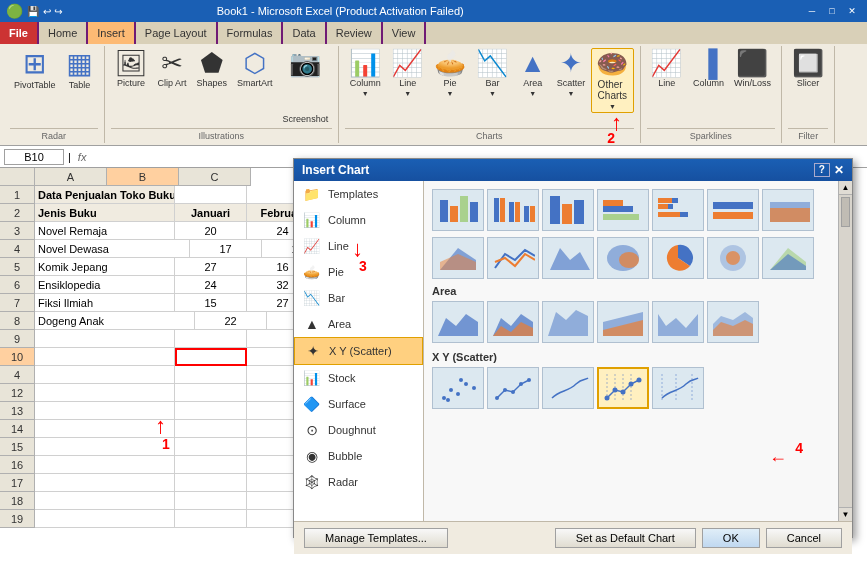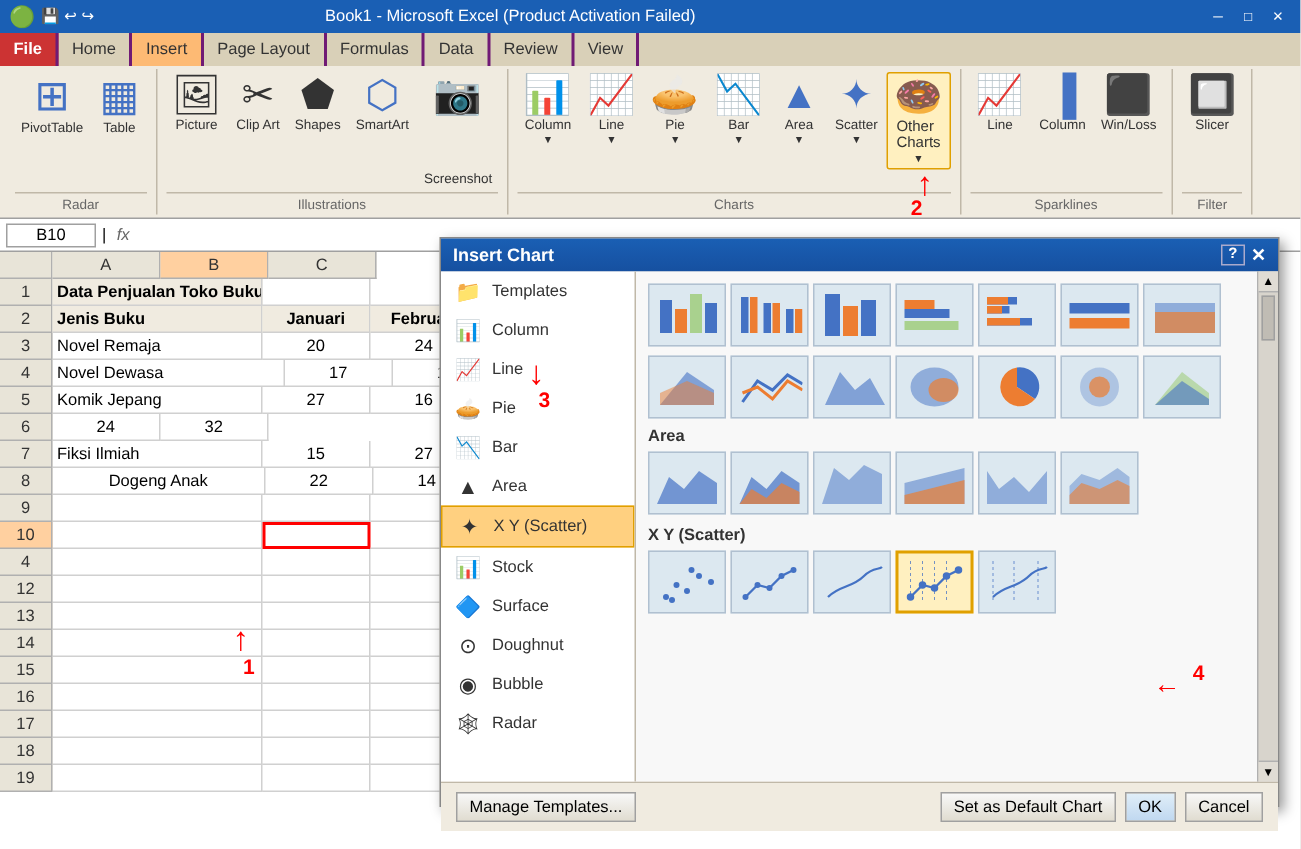--- a/index.html
+++ b/index.html
@@ -122,21 +122,21 @@
       width: 52px; height: 42px; background: #dce8f0; border: 1px solid #b0c0d0;
       cursor: pointer; display: flex; align-items: center; justify-content: center;
       font-size: 18px;
     }
     .chart-thumb.selected { border: 2px solid #e0a000; background: #fff0c0; }
 
     
     .dialog-footer { display: flex; justify-content: space-between; padding: 6px 10px; border-top: 1px solid #c0b8a8; background: #f0ebe0; }
     .dialog-footer-right { display: flex; gap: 6px; }
     .dlg-btn {
-      padding: 3px 8px; font-size: 11px; cursor: pointer;
+      padding: 3px 20px; font-size: 11px; cursor: pointer;
       background: linear-gradient(to bottom, #f8f8f8, #e0dcd0);
       border: 1px solid #a0a0a0;
     }
     .dlg-btn.ok-btn { background: linear-gradient(to bottom, #e0eef8, #c0d8f0); }
     .icon-col { font-size: 20px; color: #4472c4; }
 
     
     .dialog-scrollbar { width: 14px; background: #d8d4cc; display: flex; flex-direction: column; border-left: 1px solid #b0b0b0; }
     .scroll-top-btn { height: 14px; background: #e0dcd4; border-bottom: 1px solid #b0b0b0; display: flex; align-items: center; justify-content: center; font-size: 8px; cursor: pointer; }
     .scroll-bottom-btn { height: 14px; background: #e0dcd4; border-top: 1px solid #b0b0b0; display: flex; align-items: center; justify-content: center; font-size: 8px; cursor: pointer; }
@@ -359,32 +359,33 @@
           <div class="cell cell-center">15</div>
         </div>
 
         <div class="grid-row">
           <div class="cell" style="width:140px;">Komik Jepang</div>
           <div class="cell cell-center">27</div>
           <div class="cell cell-center">16</div>
         </div>
 
         <div class="grid-row">
+          <div class="cell" style="width:140px;">Ensiklopedia</div>
           <div class="cell cell-center">24</div>
           <div class="cell cell-center">32</div>
         </div>
 
         <div class="grid-row">
           <div class="cell" style="width:140px;">Fiksi Ilmiah</div>
           <div class="cell cell-center">15</div>
           <div class="cell cell-center">27</div>
         </div>
 
         <div class="grid-row">
-          <div class="cell" style="width:142px;text-align:center;">Dogeng Anak</div>
+          <div class="cell" style="width:160px;">Dogeng Anak</div>
           <div class="cell cell-center">22</div>
           <div class="cell cell-center">14</div>
         </div>
 
         <div class="grid-row">
           <div class="cell" style="width:140px;"></div>
           <div class="cell"></div>
           <div class="cell"></div>
         </div>
 

